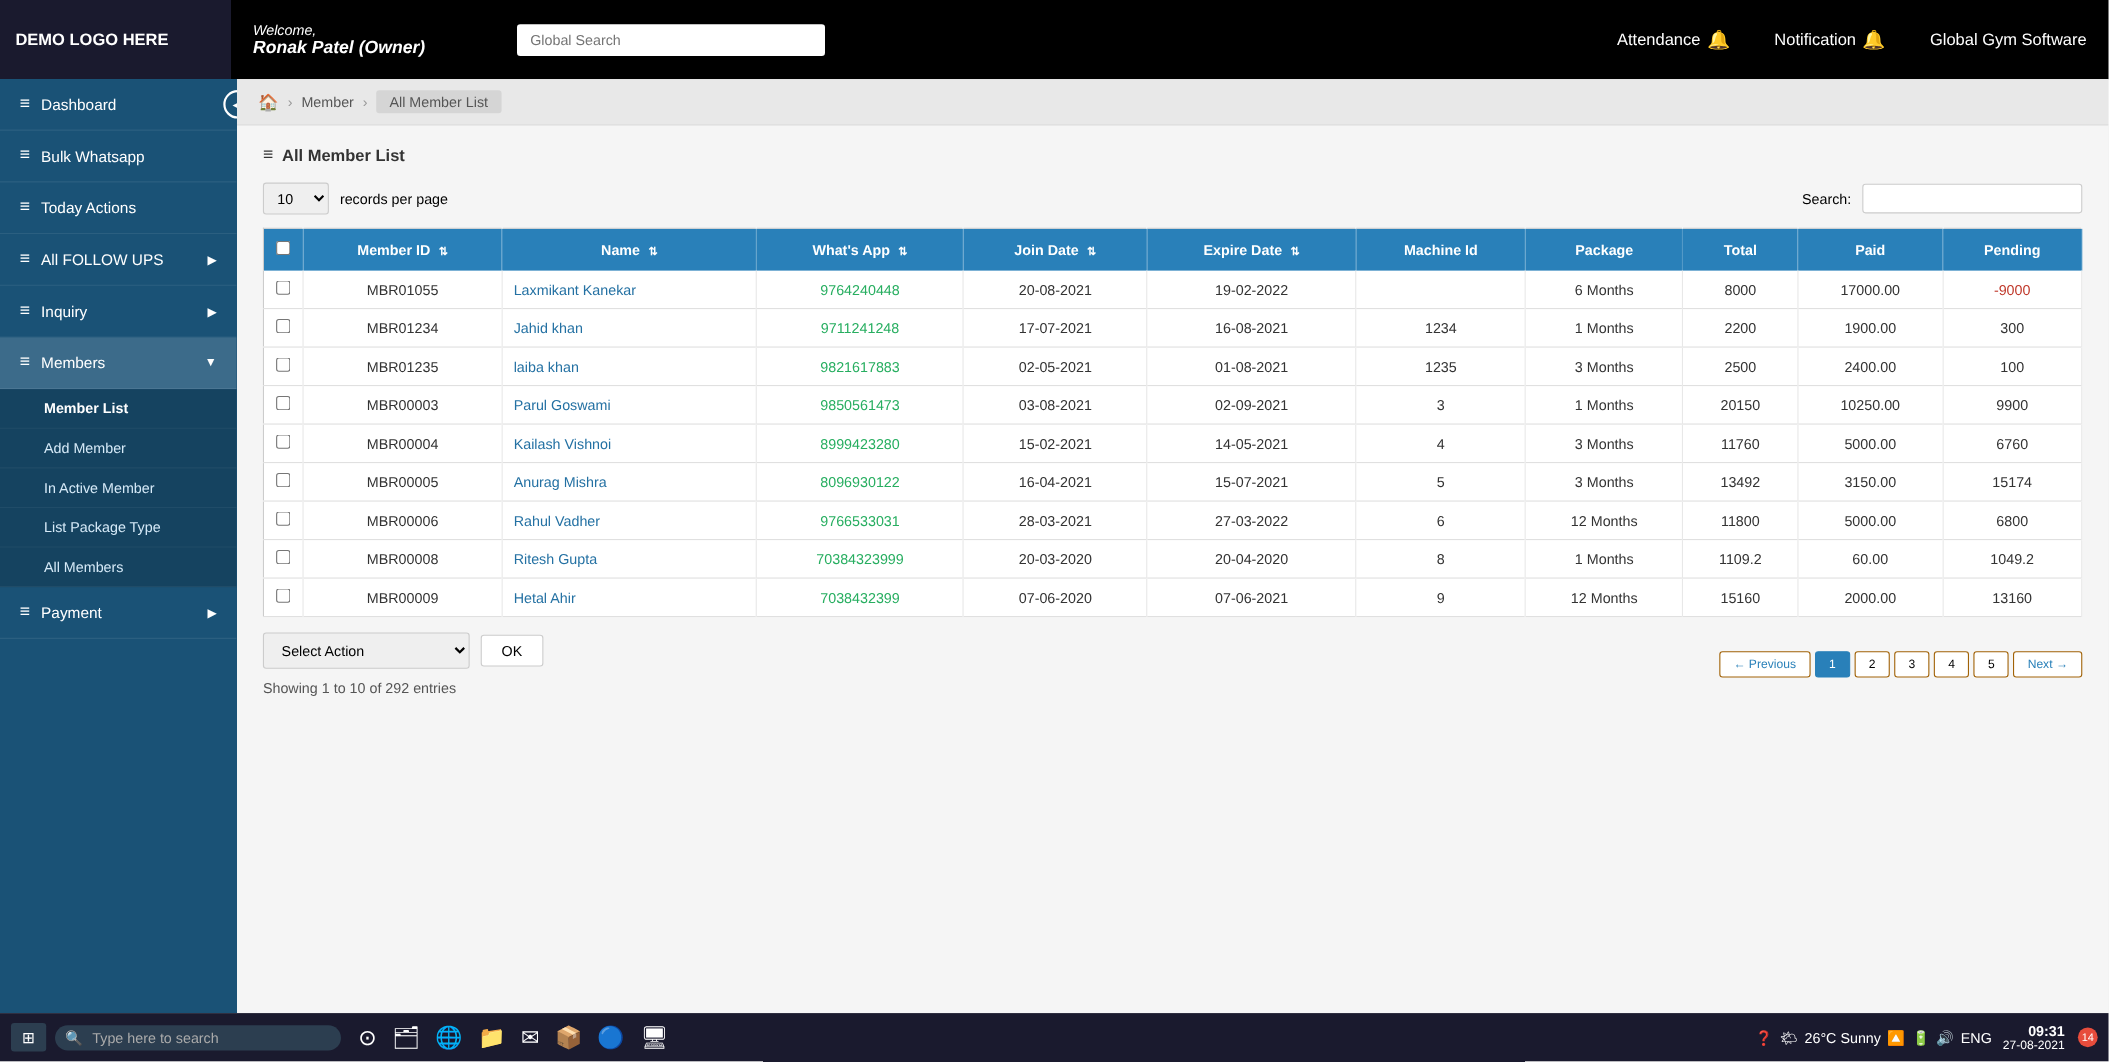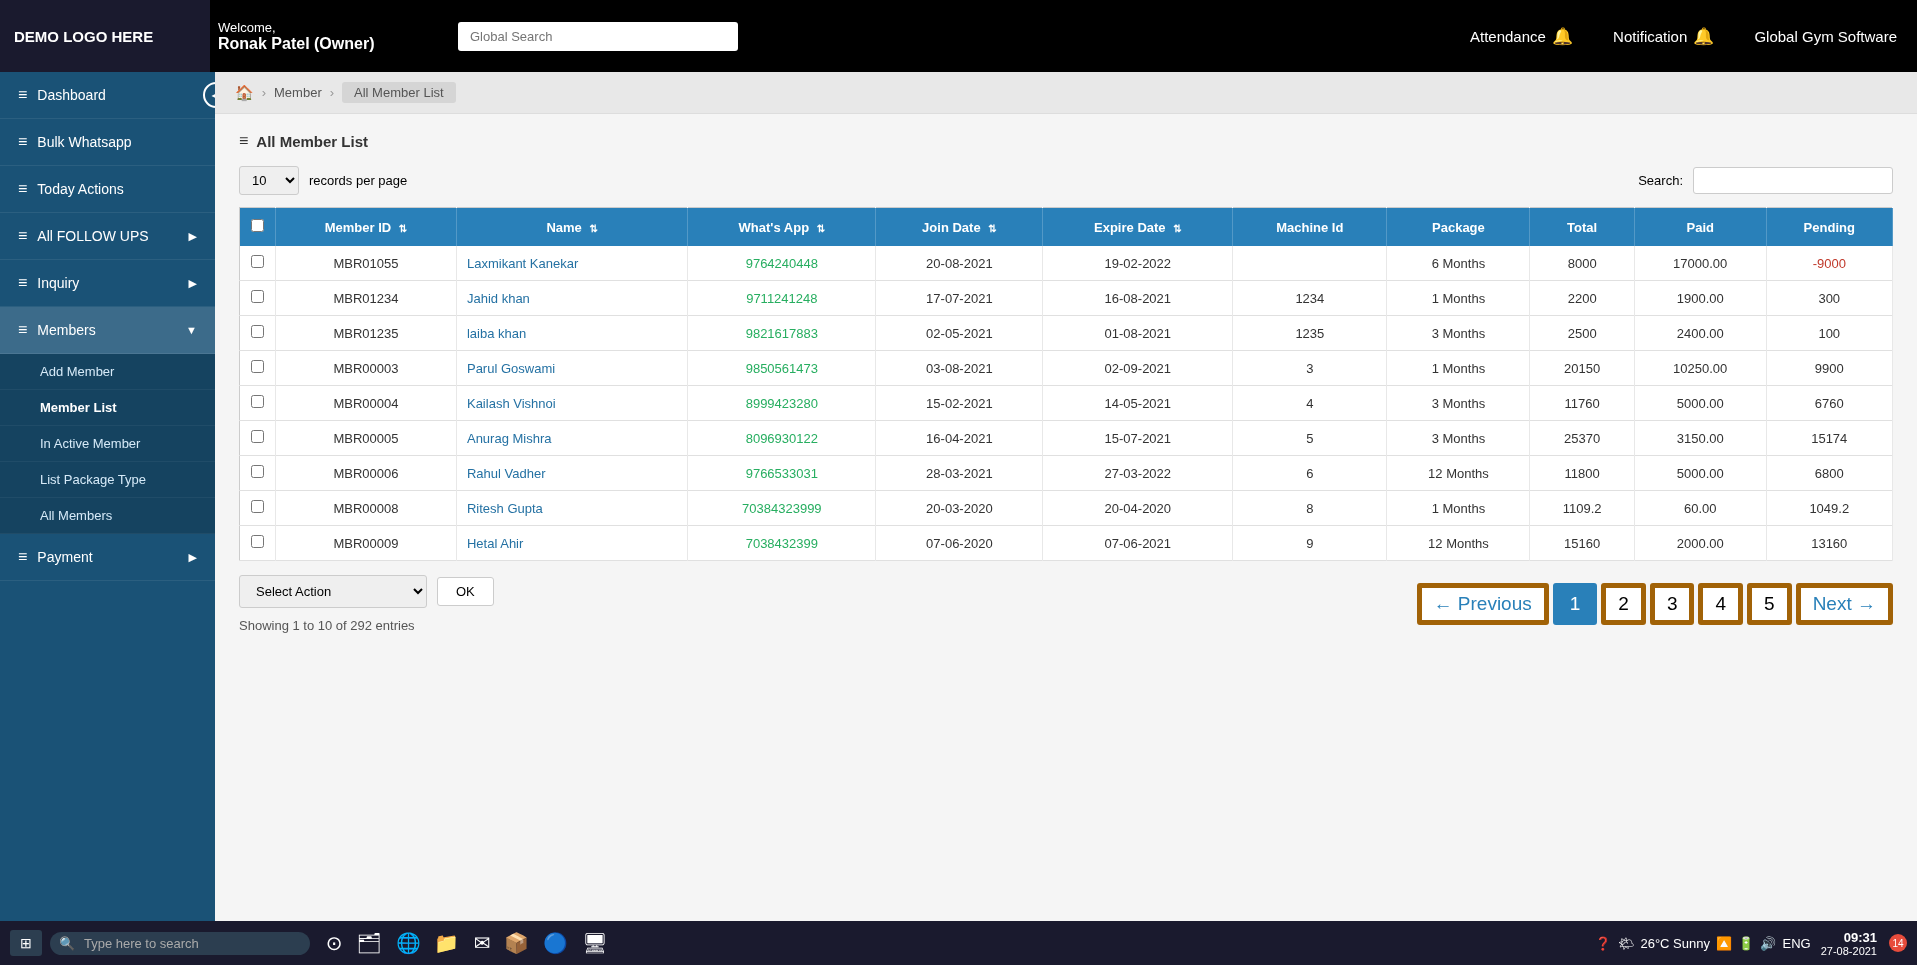--- a/index.html
+++ b/index.html
@@ -22,22 +22,23 @@
       padding: 10px 14px;
       min-width: 210px;
       height: 72px;
       display: flex;
       align-items: center;
       margin: 0 -20px 0 -20px;
       margin-right: 0;
     }
     .welcome-area {
       color: white;
-      margin-left: 8px;
+      margin-left: 20px;
       min-width: 220px;
+      font-style: italic;
     }
     .welcome-area .welcome-text { font-size: 13px; }
     .welcome-area .user-name { font-size: 16px; font-weight: bold; }
     .search-bar {
       margin-left: 20px;
       flex: 0 0 280px;
     }
     .search-bar input {
       width: 100%;
       padding: 7px 12px;
@@ -259,25 +260,25 @@
     }
 
     
     .pagination {
       display: flex;
       align-items: center;
       gap: 4px;
     }
     .page-btn {
       padding: 5px 12px;
-      border: 5px solid #a16207;
+      border: 1px solid #a16207;
       background: white;
       cursor: pointer;
       border-radius: 3px;
-      font-size: 19px;
+      font-size: 11px;
       text-align: center;
     }
     .page-btn.active { background: #2980b9; color: white; border-color: #2980b9; }
     .page-btn.nav { color: #2980b9; }
 
     
     .taskbar {
       background: #1a1a2e;
       height: 44px;
       display: flex;
@@ -405,22 +406,22 @@
       <span class="menu-icon">≡</span>
       <span>Inquiry</span>
       <span class="arrow">▶</span>
     </div>
     <div class="sidebar-item active">
       <span class="menu-icon">≡</span>
       <span>Members</span>
       <span class="arrow">▼</span>
     </div>
     <div class="sidebar-sub">
+      <div class="sidebar-sub-item active">Member List</div>
       <div class="sidebar-sub-item">Add Member</div>
-      <div class="sidebar-sub-item active">Member List</div>
       <div class="sidebar-sub-item">In Active Member</div>
       <div class="sidebar-sub-item">List Package Type</div>
       <div class="sidebar-sub-item">All Members</div>
     </div>
     <div class="sidebar-item">
       <span class="menu-icon">≡</span>
       <span>Payment</span>
       <span class="arrow">▶</span>
     </div>
   </div>
@@ -556,21 +557,21 @@
       <td class="checkbox-col">
         <input type="checkbox" style="">
       </td>
       <td>MBR00005</td>
       <td class="name-cell">Anurag Mishra</td>
       <td class="phone-cell">8096930122</td>
       <td>16-04-2021</td>
       <td>15-07-2021</td>
       <td>5</td>
       <td>3 Months</td>
-      <td>25370</td>
+      <td>13492</td>
       <td>3150.00</td>
       <td class="">15174</td>
     </tr>
             <tr>
       <td class="checkbox-col">
         <input type="checkbox" style="">
       </td>
       <td>MBR00006</td>
       <td class="name-cell">Rahul Vadher</td>
       <td class="phone-cell">9766533031</td>

